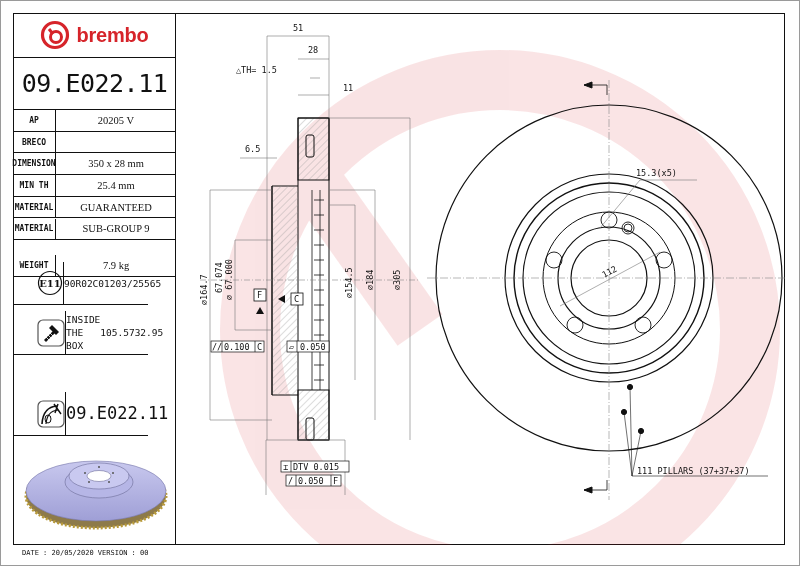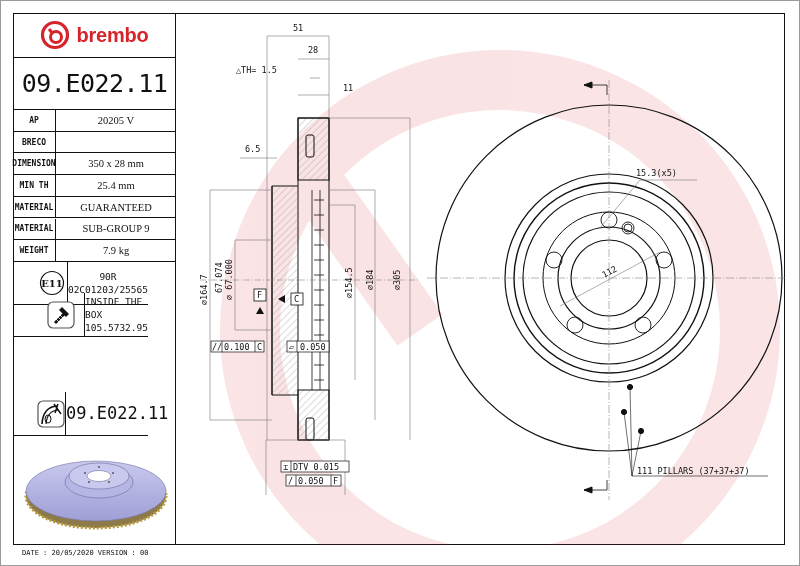--- a/index.html
+++ b/index.html
@@ -8,21 +8,21 @@
   .frame { position:absolute; left:13px; top:13px; width:772px; height:532px; border:1px solid #111; box-sizing:border-box; }
   .side { position:absolute; left:13px; top:13px; width:163px; height:532px; border-right:1px solid #111; box-sizing:border-box; }
   .logo { position:absolute; left:0; top:0; width:163px; height:45px; border-bottom:1px solid #111; box-sizing:border-box; display:flex; align-items:center; justify-content:center; }
   .logo-text { color:#d6242a; font-weight:bold; font-size:20px; letter-spacing:-0.2px; margin-left:6px; }
   .code { position:absolute; left:0; top:45px; width:163px; height:52px; border-bottom:1px solid #111; box-sizing:border-box; display:flex; align-items:center; justify-content:center; font-family:"DejaVu Sans Mono", monospace; font-size:25px; letter-spacing:-0.5px; }
   .spec-row { position:absolute; left:0; width:163px; height:21.7px; border-bottom:1px solid #111; box-sizing:border-box; display:flex; }
   .spec-k { width:43px; border-right:1px solid #111; box-sizing:border-box; display:flex; align-items:center; justify-content:center; font-family:"DejaVu Sans Mono", monospace; font-size:8px; font-weight:bold; }
   .spec-v { flex:1; display:flex; align-items:center; justify-content:center; font-family:Liberation Serif, serif; font-size:10.5px; }
   .icon-row { position:absolute; left:0; width:135px; border-bottom:1px solid #111; box-sizing:border-box; display:flex;padding-left:24px; }
   .icon-cell { width:54px; border-right:1px solid #111; box-sizing:border-box; display:flex; align-items:center; justify-content:center; }
-  .icon-val { flex:1; display:flex; flex-direction:column; align-items:center; justify-content:center; font-family:"DejaVu Sans Mono", monospace; font-size:9.5px; line-height:13px; }
+  .icon-val { flex:1; display:flex; flex-direction:row; align-items:center; justify-content:center; font-family:"DejaVu Sans Mono", monospace; font-size:9.5px; line-height:13px; }
   .date { position:absolute; left:22px; top:549px; font-family:"DejaVu Sans Mono", monospace; font-size:7px; font-weight:normal; }
   .draw { position:absolute; left:176px; top:13px; width:609px; height:532px; overflow:hidden; }
   .t { font-family:"DejaVu Sans Mono", monospace; font-size:8.5px; fill:#111; }
 </style>
 </head>
 <body>
 
 <div class="frame-outer"></div>
 <div class="frame"></div>
 
@@ -53,38 +53,38 @@
     <div class="spec-v">25.4 mm</div>
   </div>
   <div class="spec-row" style="top:183.8px">
     <div class="spec-k">MATERIAL</div>
     <div class="spec-v">GUARANTEED</div>
   </div>
   <div class="spec-row" style="top:205.5px">
     <div class="spec-k">MATERIAL</div>
     <div class="spec-v">SUB-GROUP 9</div>
   </div>
-  <div class="spec-row" style="top:227px">
+  <div class="spec-row" style="top:242px">
     <div class="spec-k">WEIGHT</div>
     <div class="spec-v">7.9 kg</div>
   </div>
 
   <div class="icon-row" style="top:249px;height:43px">
     <div class="icon-cell">
       <svg width="26" height="26" viewBox="0 0 26 26">
         <circle cx="13" cy="13" r="11.5" fill="none" stroke="#111" stroke-width="1.2"></circle>
         <text x="13" y="17" text-anchor="middle" font-family="DejaVu Serif, serif" font-weight="bold" font-size="10" fill="#111">E11</text>
       </svg>
     </div>
     <div class="icon-val">
       <span>90R</span>
       <span>02C01203/25565</span>
     </div>
   </div>
-  <div class="icon-row" style="top:280px;height:44px">
+  <div class="icon-row" style="top:298px;height:44px">
     <div class="icon-cell">
       <svg width="28" height="28" viewBox="0 0 28 28">
         <rect x="1" y="1" width="26" height="26" rx="5" fill="#fff" stroke="#555" stroke-width="1.2"></rect>
         <path d="M15 6 L22 13 L19 16 L12 9 Z" fill="#111"></path>
         <path d="M16 12 L7 21 L9 23 L18 14 Z" fill="#111"></path>
         <path d="M9 18 L12 21 M11 16 L14 19 M13 14 L16 17" stroke="#fff" stroke-width="0.8"></path>
       </svg>
     </div>
     <div class="icon-val">
       <span>INSIDE THE BOX</span>

